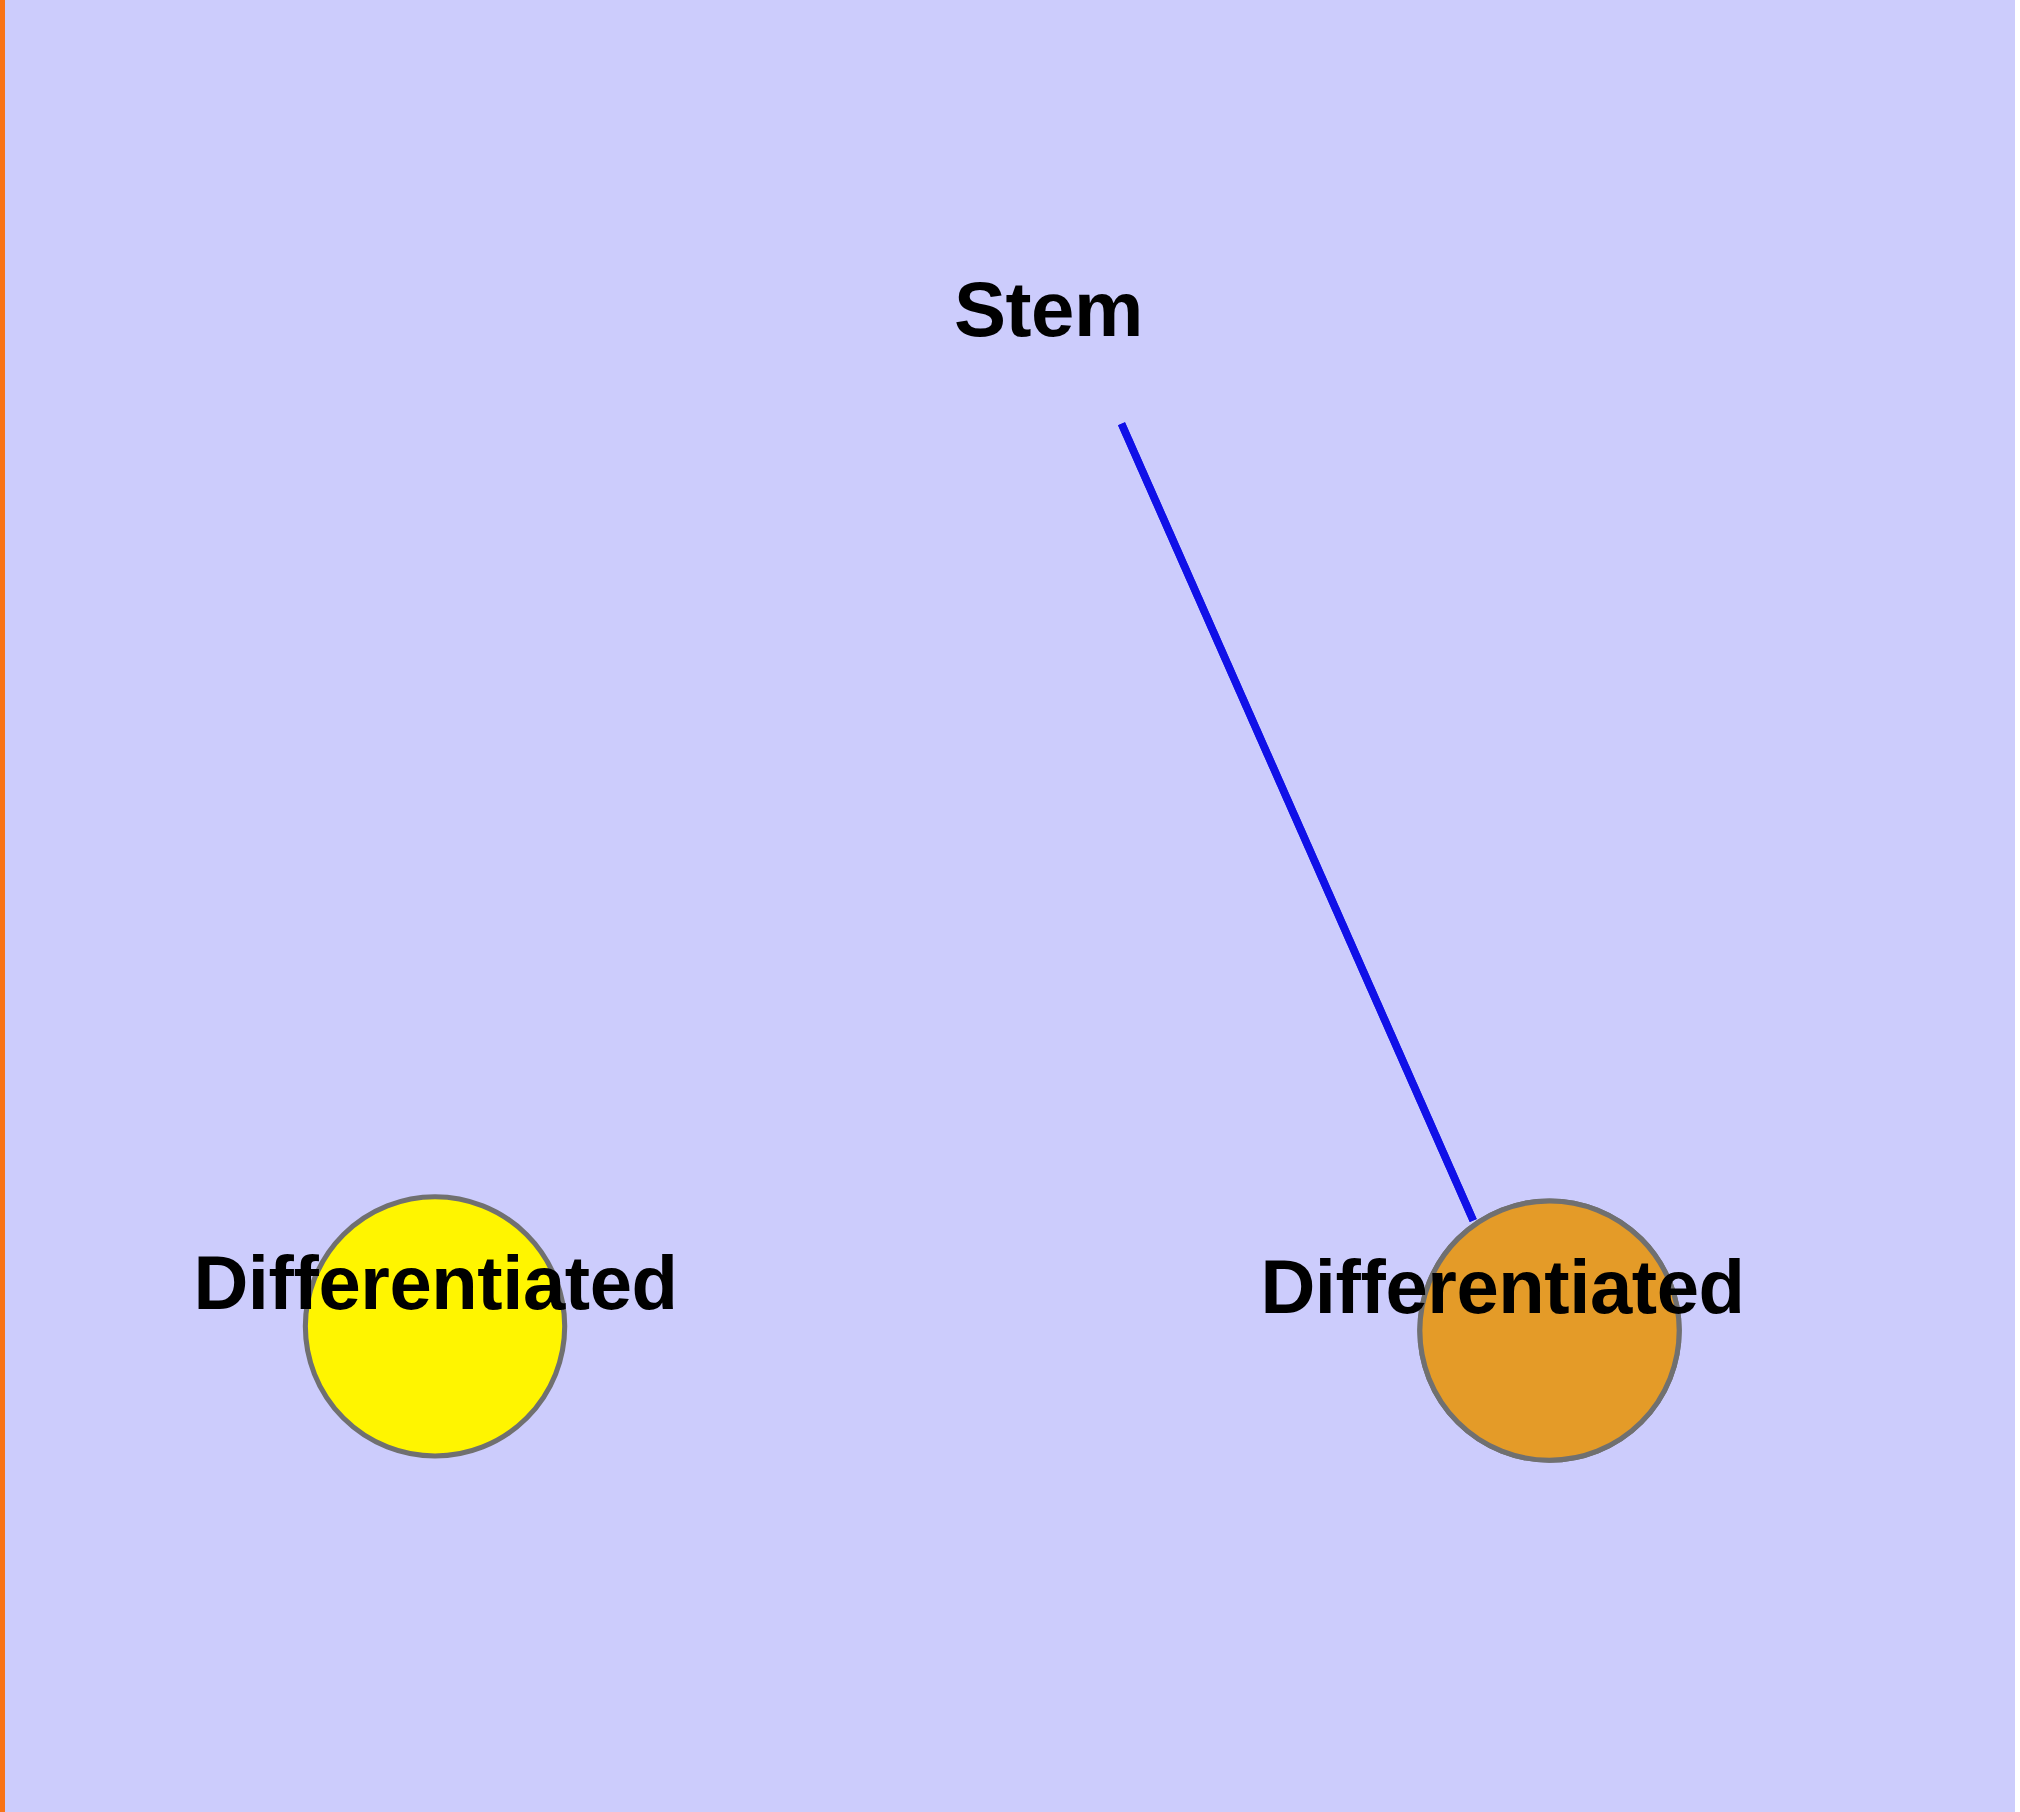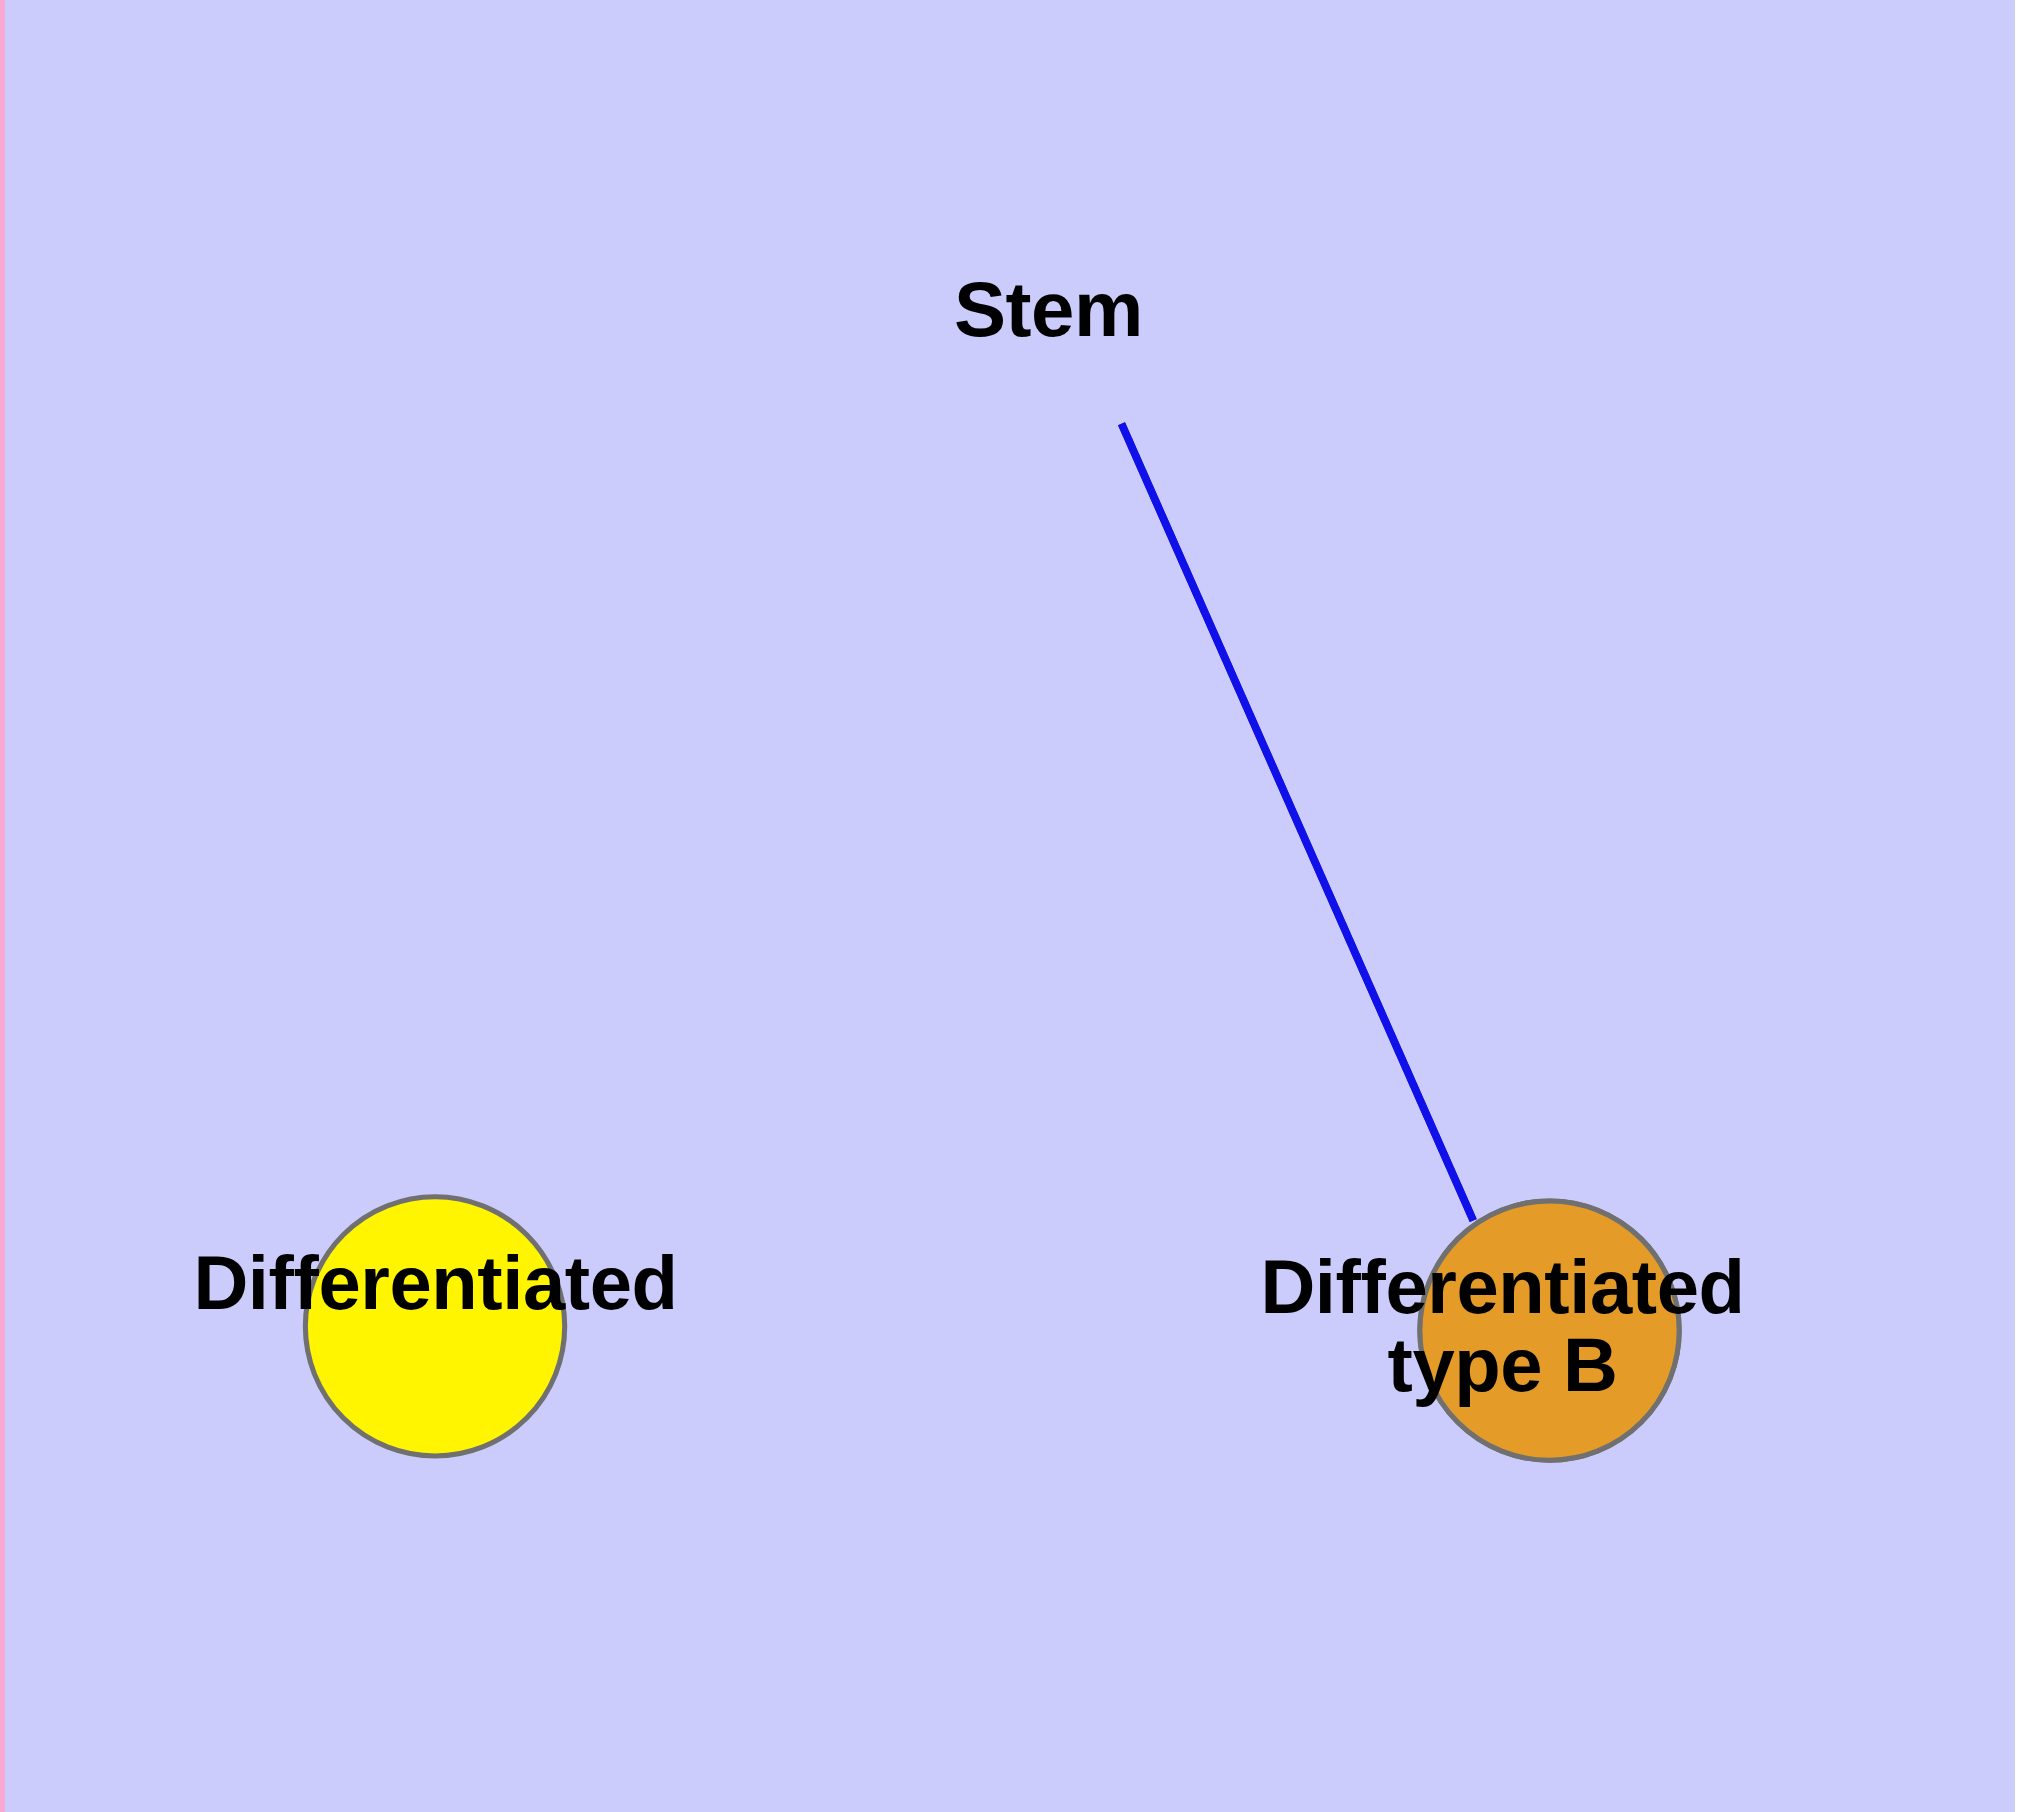--- a/index.html
+++ b/index.html
@@ -11,21 +11,21 @@
   body {
     width: 2021px;
     height: 1812px;
     overflow: hidden;
     font-family: "Liberation Sans", sans-serif;
   }
   #canvas {
     position: relative;
     width: 1667px;
     height: 1812px;
-    background: #f9a8d4;
+    background: #f97316;
   }
   #plot-bg {
     position: absolute;
     left: 5.1px;
     top: 0px;
     width: 2010px;
     height: 1812px;
     background: #ccccfc;
   }
   #graph-svg {
@@ -81,16 +81,16 @@
       <circle cx="513" cy="1565" r="153" fill="#fff500" stroke="#707070" stroke-width="6"></circle>
       <circle cx="1828" cy="1570" r="153" fill="#e49b28" stroke="#707070" stroke-width="6"></circle>
       <circle cx="1828" cy="1570" r="153" fill="#e49b28" stroke="#707070" stroke-width="6"></circle>
     </g>
   </svg>
 
   <div id="label-stem" class="node-label">Stem</div>
 
   <div id="label-typeA" class="node-label"><span>Differentiated</span><br></div>
 
-  <div id="label-typeB" class="node-label"><span>Differentiated</span><br><span>type B</span></div>
+  <div id="label-typeB" class="node-label"><span>Differentiated</span><br></div>
 
 </div>
 
 
 </body></html>

